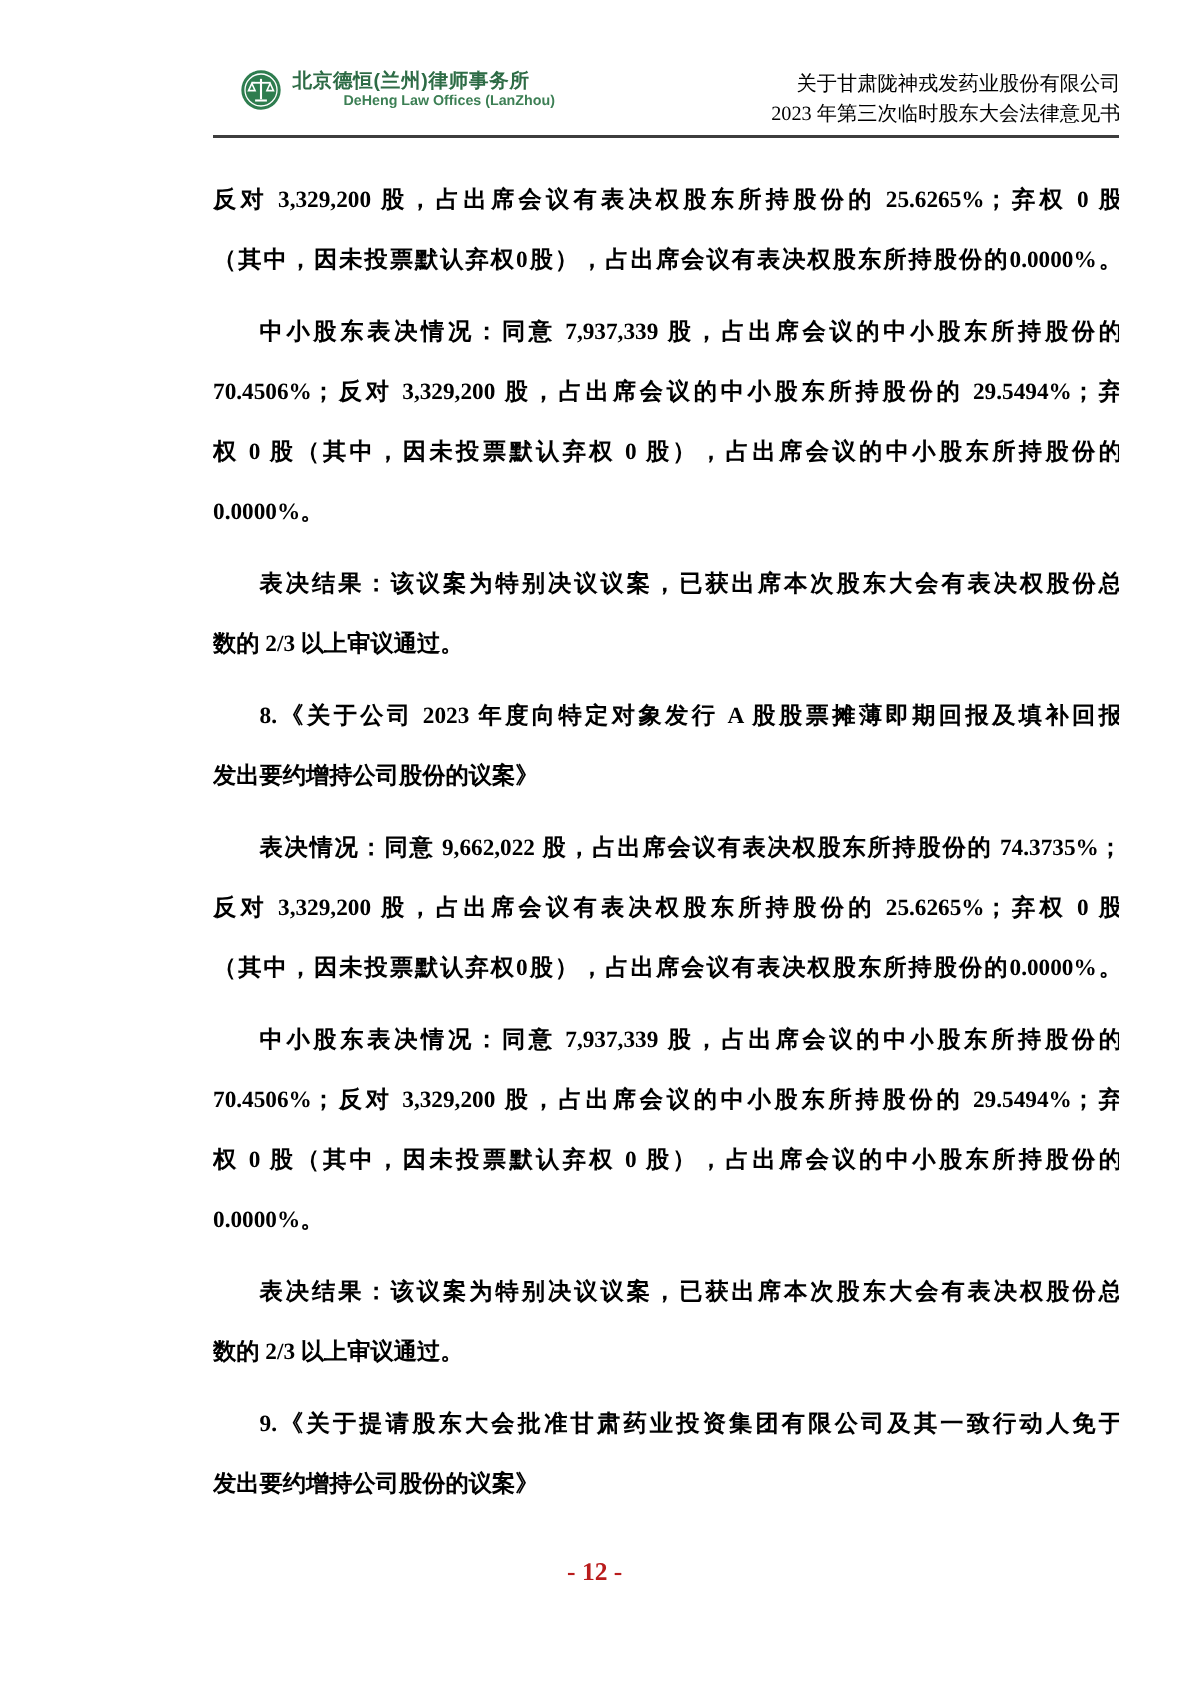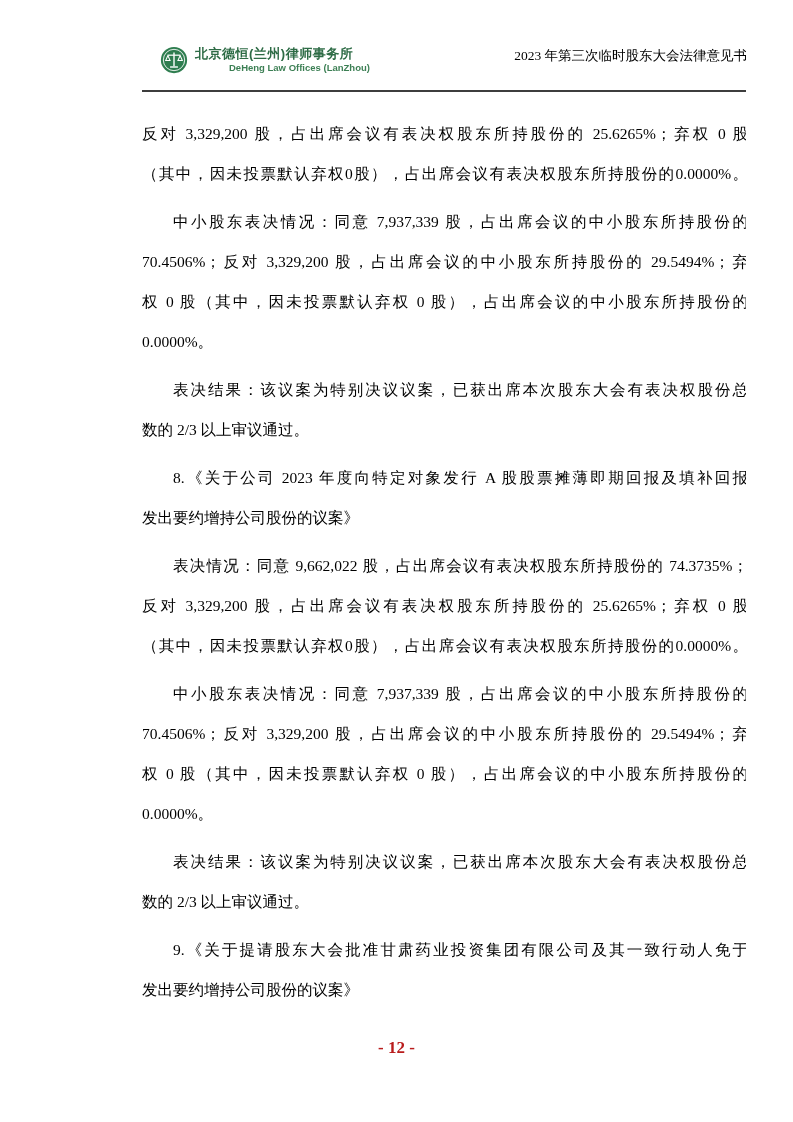--- a/index.html
+++ b/index.html
@@ -31,21 +31,21 @@
   .doc-title { position: absolute; right: 0; top: 2px; text-align: right; }
   .doc-title-line { font-size: 13.5px; line-height: 20px; color: #000; }
   .header-rule {
     position: absolute; top: 90px; left: 95px; width: 605px;
     border-top: 2px solid #3d3d3d; height: 0;
   }
 
   
   .doc-body {
     position: absolute; top: 114px; left: 95px; width: 606px;
-    font-size: 15.5px; line-height: 40px;
+    font-size: 15.5px; line-height: 40px; font-weight: bold;
   }
   .para { margin: 0 0 8px 0; }
   .para:last-child { margin-bottom: 0; }
   .line {
     text-align: justify;
     text-align-last: justify;
     overflow: hidden;
     white-space: normal;
   }
   .line.last { text-align-last: left; }
@@ -74,20 +74,21 @@
           <path d="M20.5 16.5 L23 11 L25.5 16.5 Z" fill="none" stroke="#ffffff" stroke-width="1.2"></path>
           <line x1="11.5" y1="24" x2="20.5" y2="24" stroke="#ffffff" stroke-width="1.6"></line>
         </svg>
       </span>
       <span class="brand-text">
         <span class="brand-cn">北京德恒(兰州)律师事务所</span>
         <span class="brand-en">DeHeng Law Offices (LanZhou)</span>
       </span>
     </div>
     <div class="doc-title">
+      <div class="doc-title-line">关于甘肃陇神戎发药业股份有限公司</div>
       <div class="doc-title-line">2023 年第三次临时股东大会法律意见书</div>
     </div>
   </div>
 
   <div class="header-rule"></div>
 
   <div class="doc-body">
       <div class="para">
         <div class="line">反对 3,329,200 股，占出席会议有表决权股东所持股份的 25.6265%；弃权 0 股</div>
         <div class="line">（其中，因未投票默认弃权0股），占出席会议有表决权股东所持股份的0.0000%。</div>

